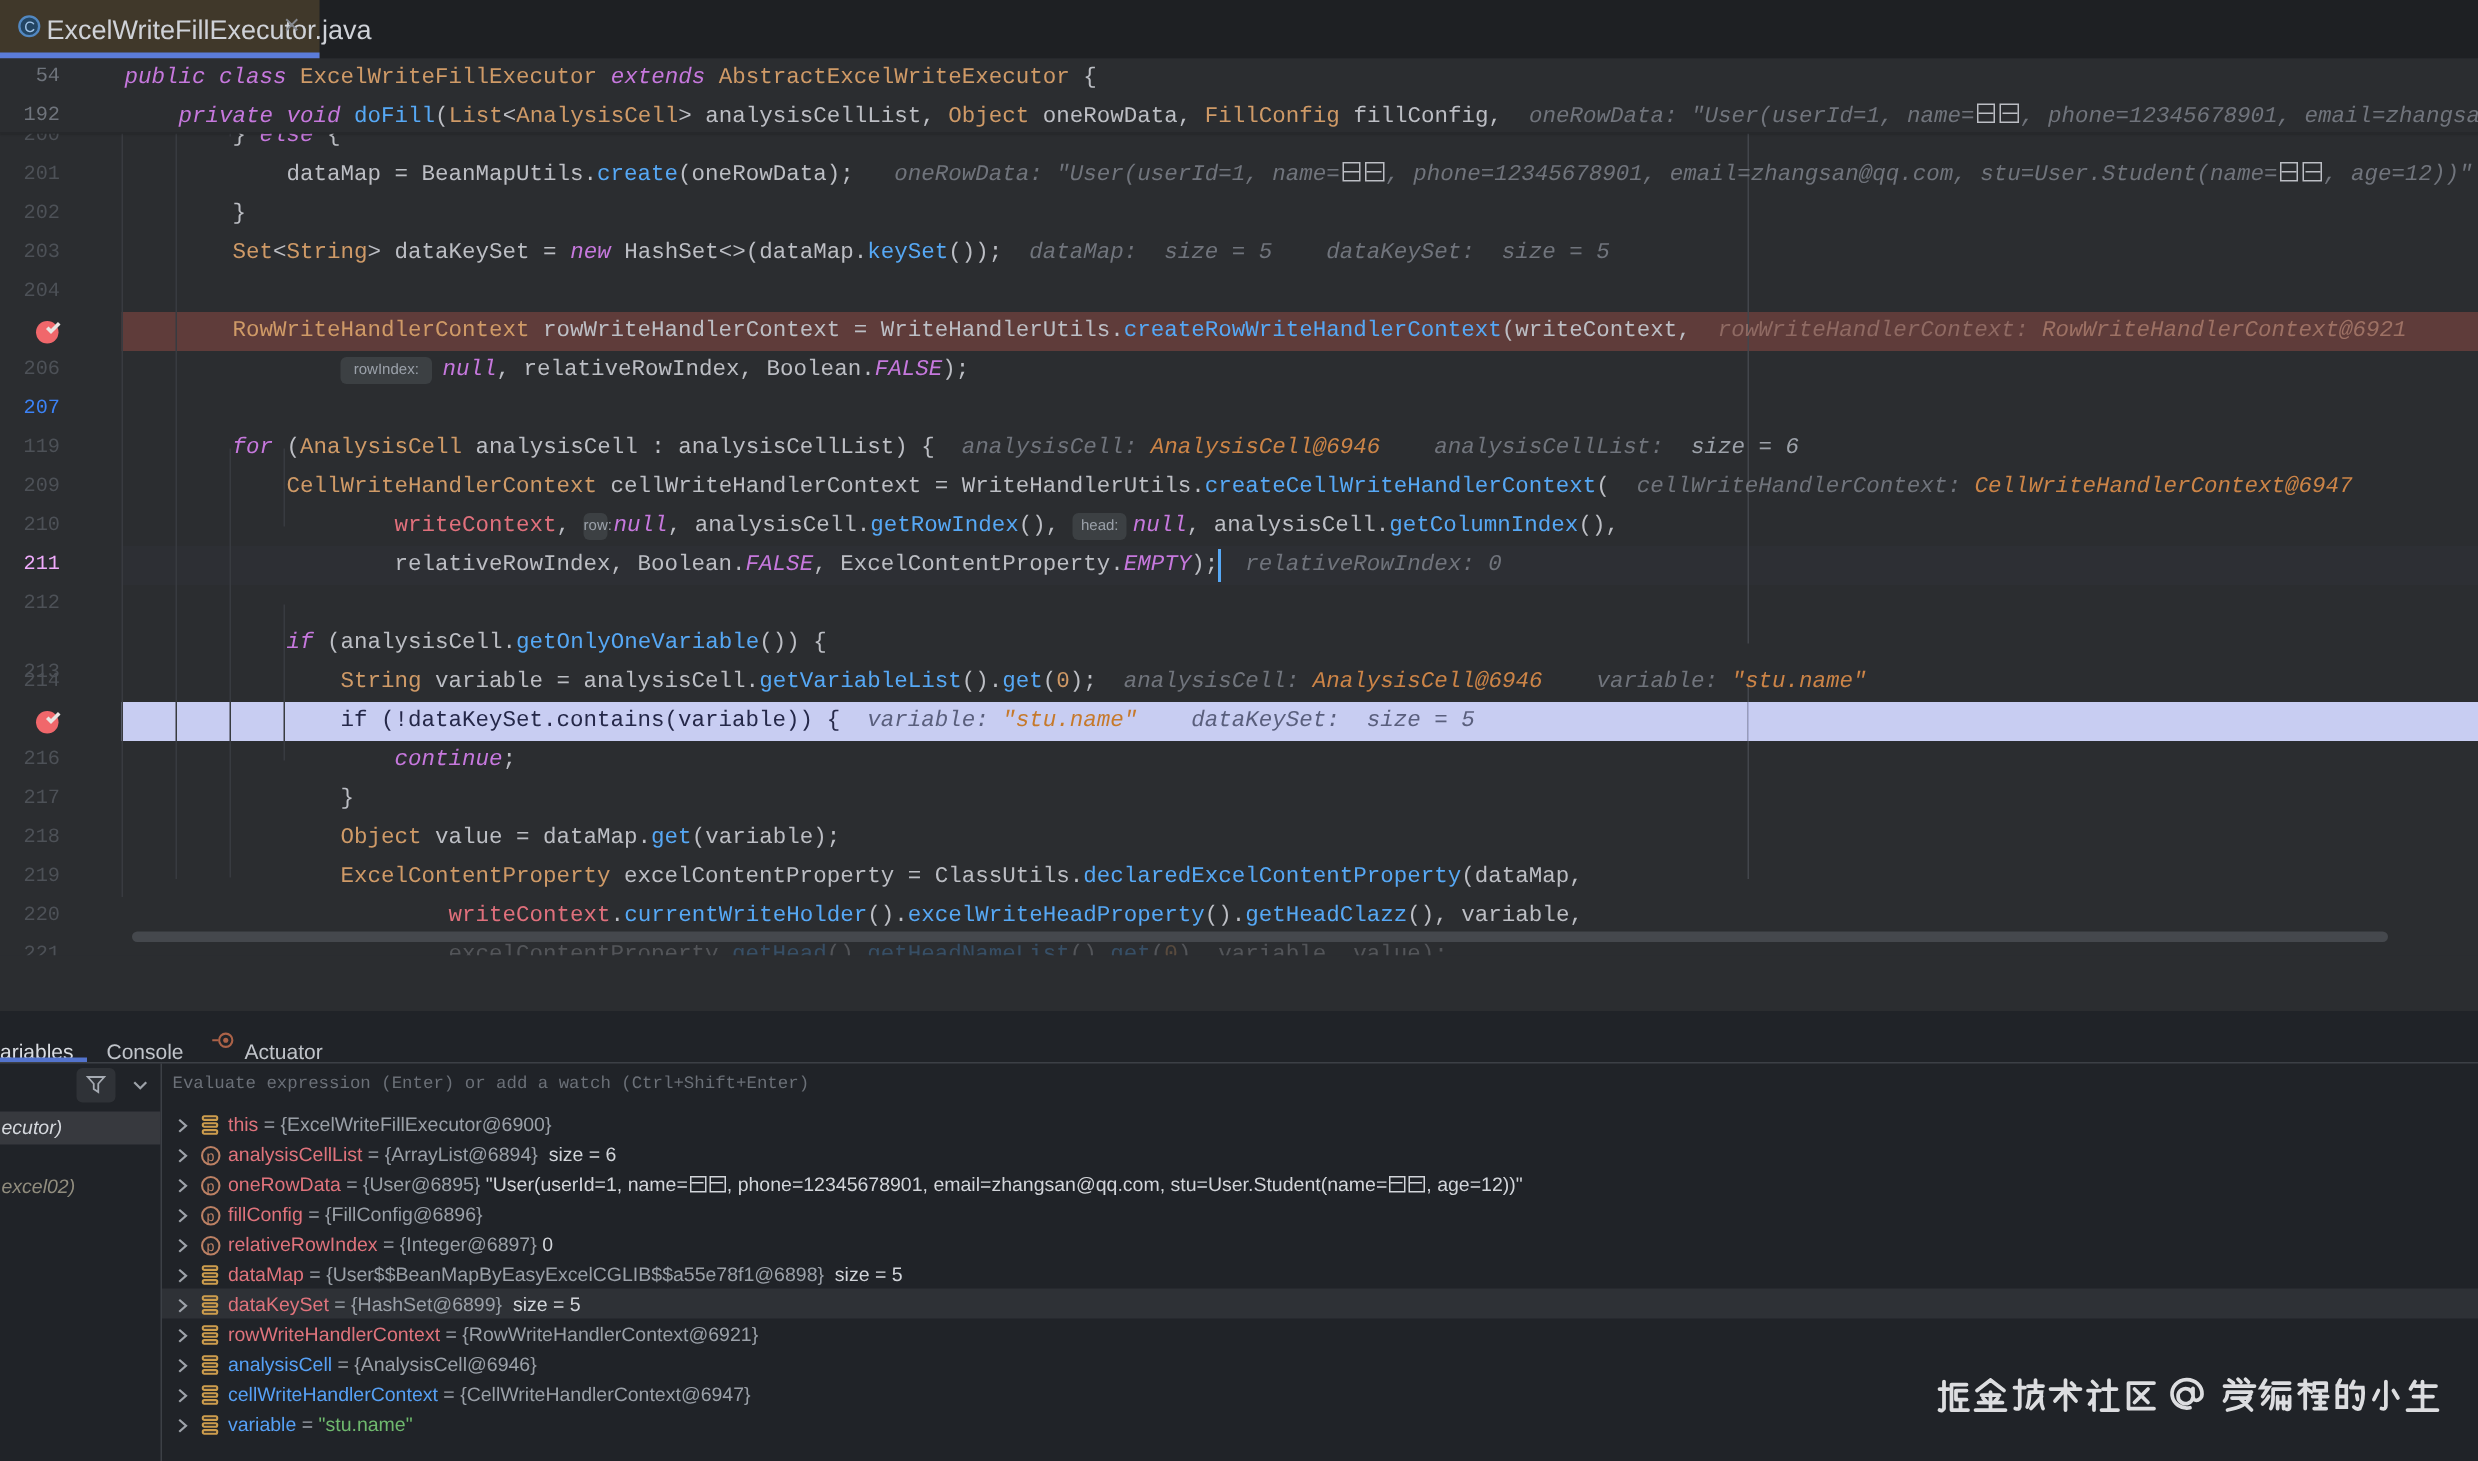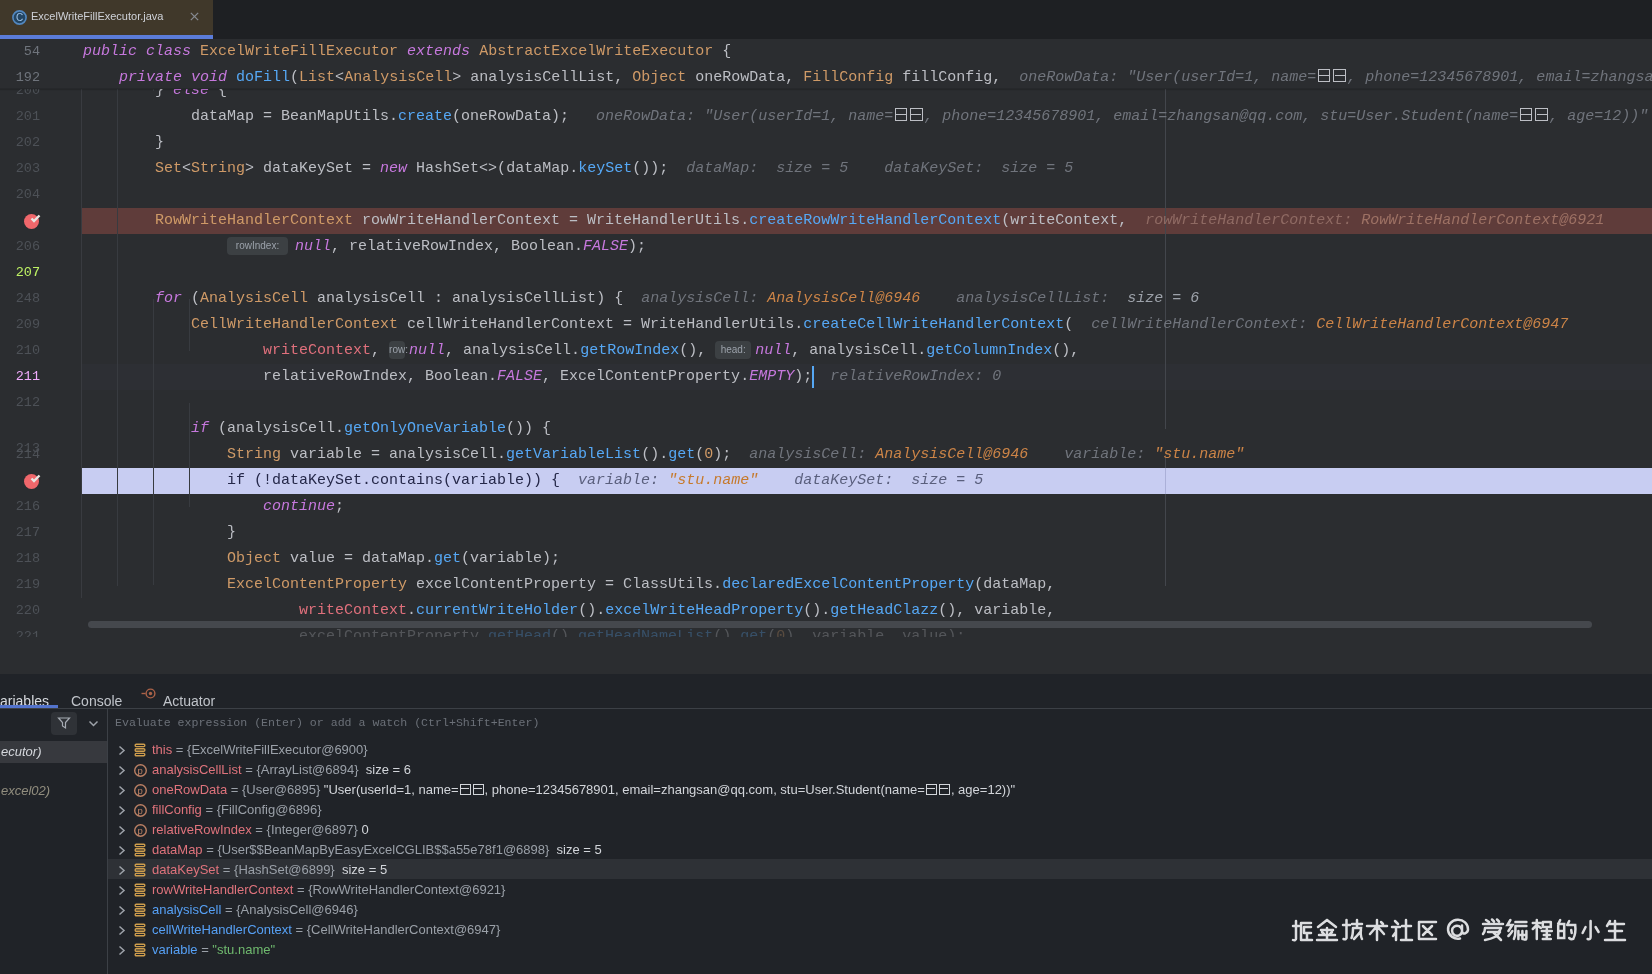--- a/index.html
+++ b/index.html
@@ -1,18 +1,18 @@
 <!DOCTYPE html>
 <html><head><meta charset="utf-8"><style>
 *{margin:0;padding:0;box-sizing:border-box}
 html,body{width:1652px;height:974px;overflow:hidden;background:#2b2d30}
 body{font-family:"Liberation Sans",sans-serif;position:relative}
 #tabbar{position:absolute;left:0;top:0;width:1652px;height:39px;background:#1e2023}
 #tab{position:absolute;left:0;top:0;width:213px;height:39px;background:#40382a}
-#tab .t{position:absolute;left:31px;top:10px;font-size:11px;color:#cfd2d8}
+#tab .t{position:absolute;left:31px;top:10px;font-size:18px;color:#cfd2d8}
 #tabline{position:absolute;left:0;top:35px;width:213px;height:4px;background:#5b7cd9}
 #editor{position:absolute;left:0;top:39px;width:1652px;height:598px;background:#2b2d30;overflow:hidden}
 .mono{font-family:"Liberation Mono",monospace;font-size:15px;line-height:26px;white-space:pre}
 .ln{position:absolute;left:83px;height:26px;color:#bcbec4}
 .num{position:absolute;width:40px;text-align:right;height:26px;font-family:"Liberation Mono",monospace;font-size:13.5px;line-height:26px;color:#4a4f55}
 .k{color:#c678dd;font-style:italic}
 .c{color:#cf9a67}
 .m{color:#56a8f5}
 .f{color:#e0707c}
 .ct{color:#c678dd;font-style:italic}
@@ -69,22 +69,22 @@
 <div class="ln mono" style="top:507px">                <span class="c">Object</span> value = dataMap.<span class="m">get</span>(variable);</div>
 <div class="ln mono" style="top:533px">                <span class="c">ExcelContentProperty</span> excelContentProperty = ClassUtils.<span class="m">declaredExcelContentProperty</span>(dataMap,</div>
 <div class="ln mono" style="top:559px">                        <span class="f">writeContext</span>.<span class="m">currentWriteHolder</span>().<span class="m">excelWriteHeadProperty</span>().<span class="m">getHeadClazz</span>(), variable,</div>
 <div class="ln mono" style="top:585px">                        <span style="opacity:.28">excelContentProperty.<span class="m">getHead</span>().<span class="m">getHeadNameList</span>().<span class="m">get</span>(<span class="n">0</span>), variable, value);</span></div>
 <div class="num" style="top:39px;color:#4d5157">200</div>
 <div class="num" style="top:65px;color:#4d5157">201</div>
 <div class="num" style="top:91px;color:#4d5157">202</div>
 <div class="num" style="top:117px;color:#4d5157">203</div>
 <div class="num" style="top:143px;color:#4d5157">204</div>
 <div class="num" style="top:195px;color:#4d5157">206</div>
-<div class="num" style="top:221px;color:#bef264">207</div>
-<div class="num" style="top:247px;color:#4d5157">248</div>
+<div class="num" style="top:221px;color:#3b82f6">207</div>
+<div class="num" style="top:247px;color:#4d5157">119</div>
 <div class="num" style="top:273px;color:#4d5157">209</div>
 <div class="num" style="top:299px;color:#4d5157">210</div>
 <div class="num" style="top:325px;color:#f0abfc">211</div>
 <div class="num" style="top:351px;color:#4d5157">212</div>
 <div class="num" style="top:397px;color:#4d5157">213</div>
 <div class="num" style="top:403px;color:#4d5157">214</div>
 <div class="num" style="top:455px;color:#4d5157">216</div>
 <div class="num" style="top:481px;color:#4d5157">217</div>
 <div class="num" style="top:507px;color:#4d5157">218</div>
 <div class="num" style="top:533px;color:#4d5157">219</div>

